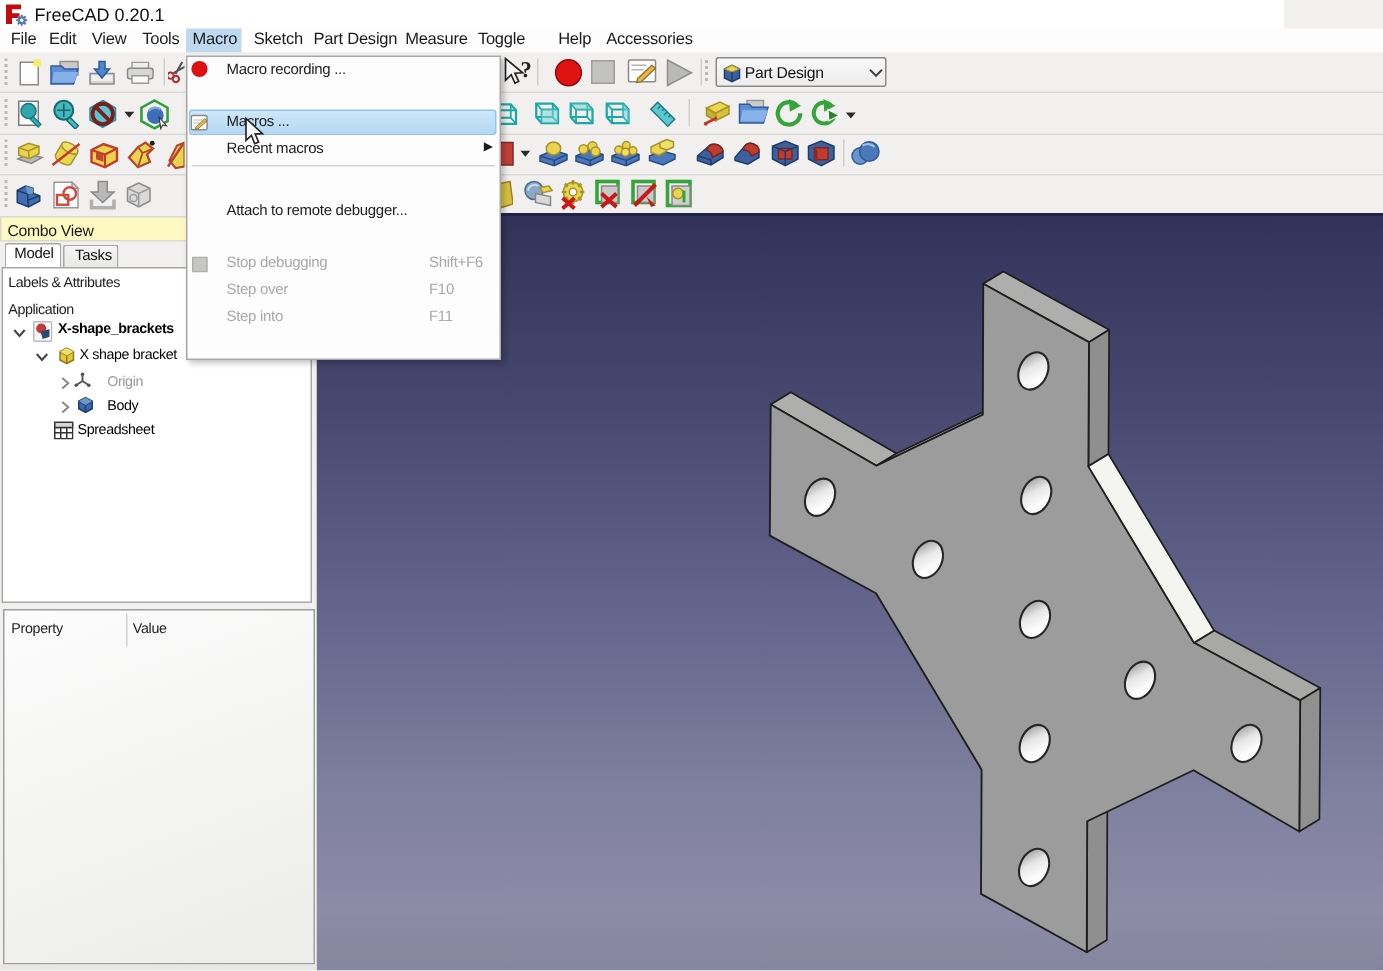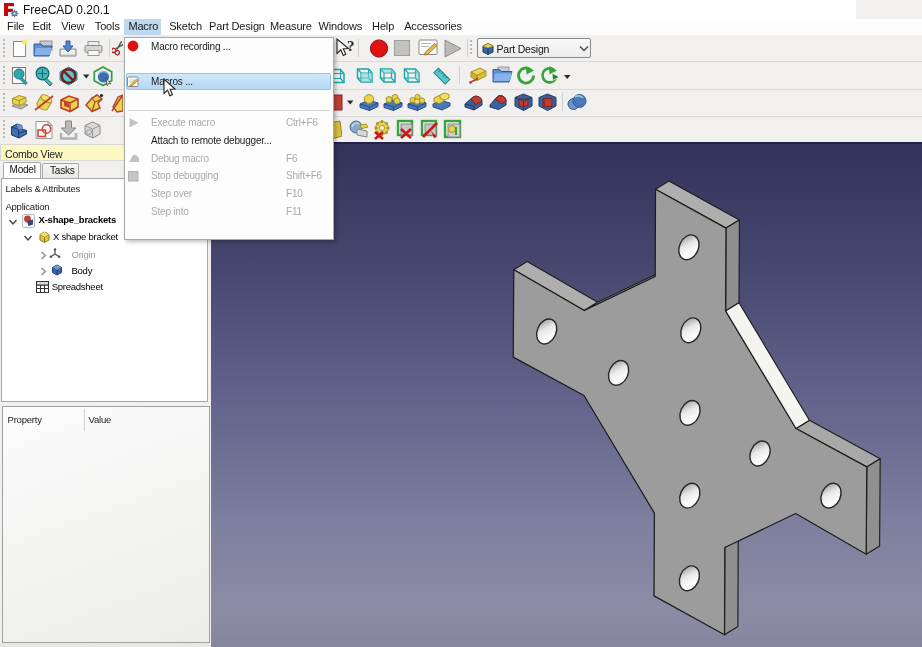--- a/index.html
+++ b/index.html
@@ -24,21 +24,21 @@
 <div class="abs" style="left:0;top:19px;width:922px;height:16px;background:#fdfdfd;font-size:11px;letter-spacing:-0.15px;color:#1a1a1a">
  <div class="abs" style="left:124.4px;top:-0.5px;width:36.7px;height:16.5px;background:#bdd8ef"></div>
  <span class="abs" style="left:7.1px;top:1px">File</span>
  <span class="abs" style="left:32.6px;top:1px">Edit</span>
  <span class="abs" style="left:61.2px;top:1px">View</span>
  <span class="abs" style="left:94.8px;top:1px">Tools</span>
  <span class="abs" style="left:128.4px;top:1px">Macro</span>
  <span class="abs" style="left:169.2px;top:1px">Sketch</span>
  <span class="abs" style="left:209px;top:1px">Part Design</span>
  <span class="abs" style="left:270.1px;top:1px">Measure</span>
- <span class="abs" style="left:318.6px;top:1px">Windows</span>
+ <span class="abs" style="left:318.6px;top:1px">Toggle</span>
  <span class="abs" style="left:372.1px;top:1px">Help</span>
  <span class="abs" style="left:404.2px;top:1px">Accessories</span>
 </div>
 
 <div class="abs" style="left:0;top:35px;width:922px;height:107px;background:#f1f0ef">
  <div class="abs" style="left:0;top:26.2px;width:922px;height:1px;background:#d9d9d7"></div>
  <div class="abs" style="left:0;top:54.1px;width:922px;height:1px;background:#d9d9d7"></div>
  <div class="abs" style="left:0;top:81.3px;width:922px;height:1px;background:#d9d9d7"></div>
 </div>
 
@@ -443,37 +443,27 @@
       </div>
 <div style="position:absolute;left:2.5px;right:2.5px;top:73.1px;height:16.7px;background:linear-gradient(#cfe7f9,#b3d8f3);border:1px solid #93c5ec;border-radius:2px"></div>
 <div style="position:absolute;left:0;top:72.6px;width:100%;height:17.7px;color:#1c1c1c">
         <svg style="position:absolute;left:3.5px;top:3.4px" width="12" height="12">
           <rect x="0.5" y="1" width="10.5" height="9.5" rx="1" fill="#fdfdfb" stroke="#8a8a8a"></rect>
           <path d="M2 4 h6 M2 6 h5" stroke="#bbb" stroke-width="0.8"></path>
           <path d="M3.5 8.8 L9.5 3.2 L11 4.5 L5 10 L3 10.3Z" fill="#e8b84a" stroke="#8a6a1e" stroke-width="0.6"></path>
         </svg>
         <span style="position:absolute;left:27.5px;top:3.4px">Macros ...</span>
       </div>
+<div style="position:absolute;left:0;top:90.3px;width:100%;height:17.7px;color:#1c1c1c">
+        <span style="position:absolute;left:27.5px;top:3.4px">Recent macros</span>
+        <span style="position:absolute;left:199px;top:3px;font-size:8px">▶</span>
+      </div>
 <div style="position:absolute;left:4px;right:4px;top:110.4px;height:1px;background:#d5d5d5"></div>
-<div style="position:absolute;left:0;top:114.0px;width:100%;height:17.7px;color:#a9a9a9">
-        <svg style="position:absolute;left:4.5px;top:3.4px" width="12" height="12">
-          <path d="M1.5 1 L10.5 5.8 L1.5 10.5Z" fill="#c2c2c0"></path>
-        </svg>
-        <span style="position:absolute;left:27.5px;top:3.4px">Execute macro</span>
-        <span style="position:absolute;left:162.5px;top:3.4px">Ctrl+F6</span>
-      </div>
 <div style="position:absolute;left:0;top:131.7px;width:100%;height:17.7px;color:#1c1c1c">
         <span style="position:absolute;left:27.5px;top:3.4px">Attach to remote debugger...</span>
-      </div>
-<div style="position:absolute;left:0;top:149.4px;width:100%;height:17.7px;color:#a9a9a9">
-        <svg style="position:absolute;left:4.5px;top:3.4px" width="12" height="12">
-          <path d="M1 9 L5 2 L8 2 L11 5 L11 9 Z" fill="#c2c2c0"></path>
-        </svg>
-        <span style="position:absolute;left:27.5px;top:3.4px">Debug macro</span>
-        <span style="position:absolute;left:162.5px;top:3.4px">F6</span>
       </div>
 <div style="position:absolute;left:0;top:167.1px;width:100%;height:17.7px;color:#a9a9a9">
         <svg style="position:absolute;left:4.5px;top:4.2px" width="11" height="11">
           <rect x="0.5" y="0.5" width="9.5" height="9.5" fill="#c6c6c4" stroke="#b0b0ae"></rect>
         </svg>
         <span style="position:absolute;left:27.5px;top:3.4px">Stop debugging</span>
         <span style="position:absolute;left:162.5px;top:3.4px">Shift+F6</span>
       </div>
 <div style="position:absolute;left:0;top:184.8px;width:100%;height:17.7px;color:#a9a9a9">
         <span style="position:absolute;left:27.5px;top:3.4px">Step over</span>

